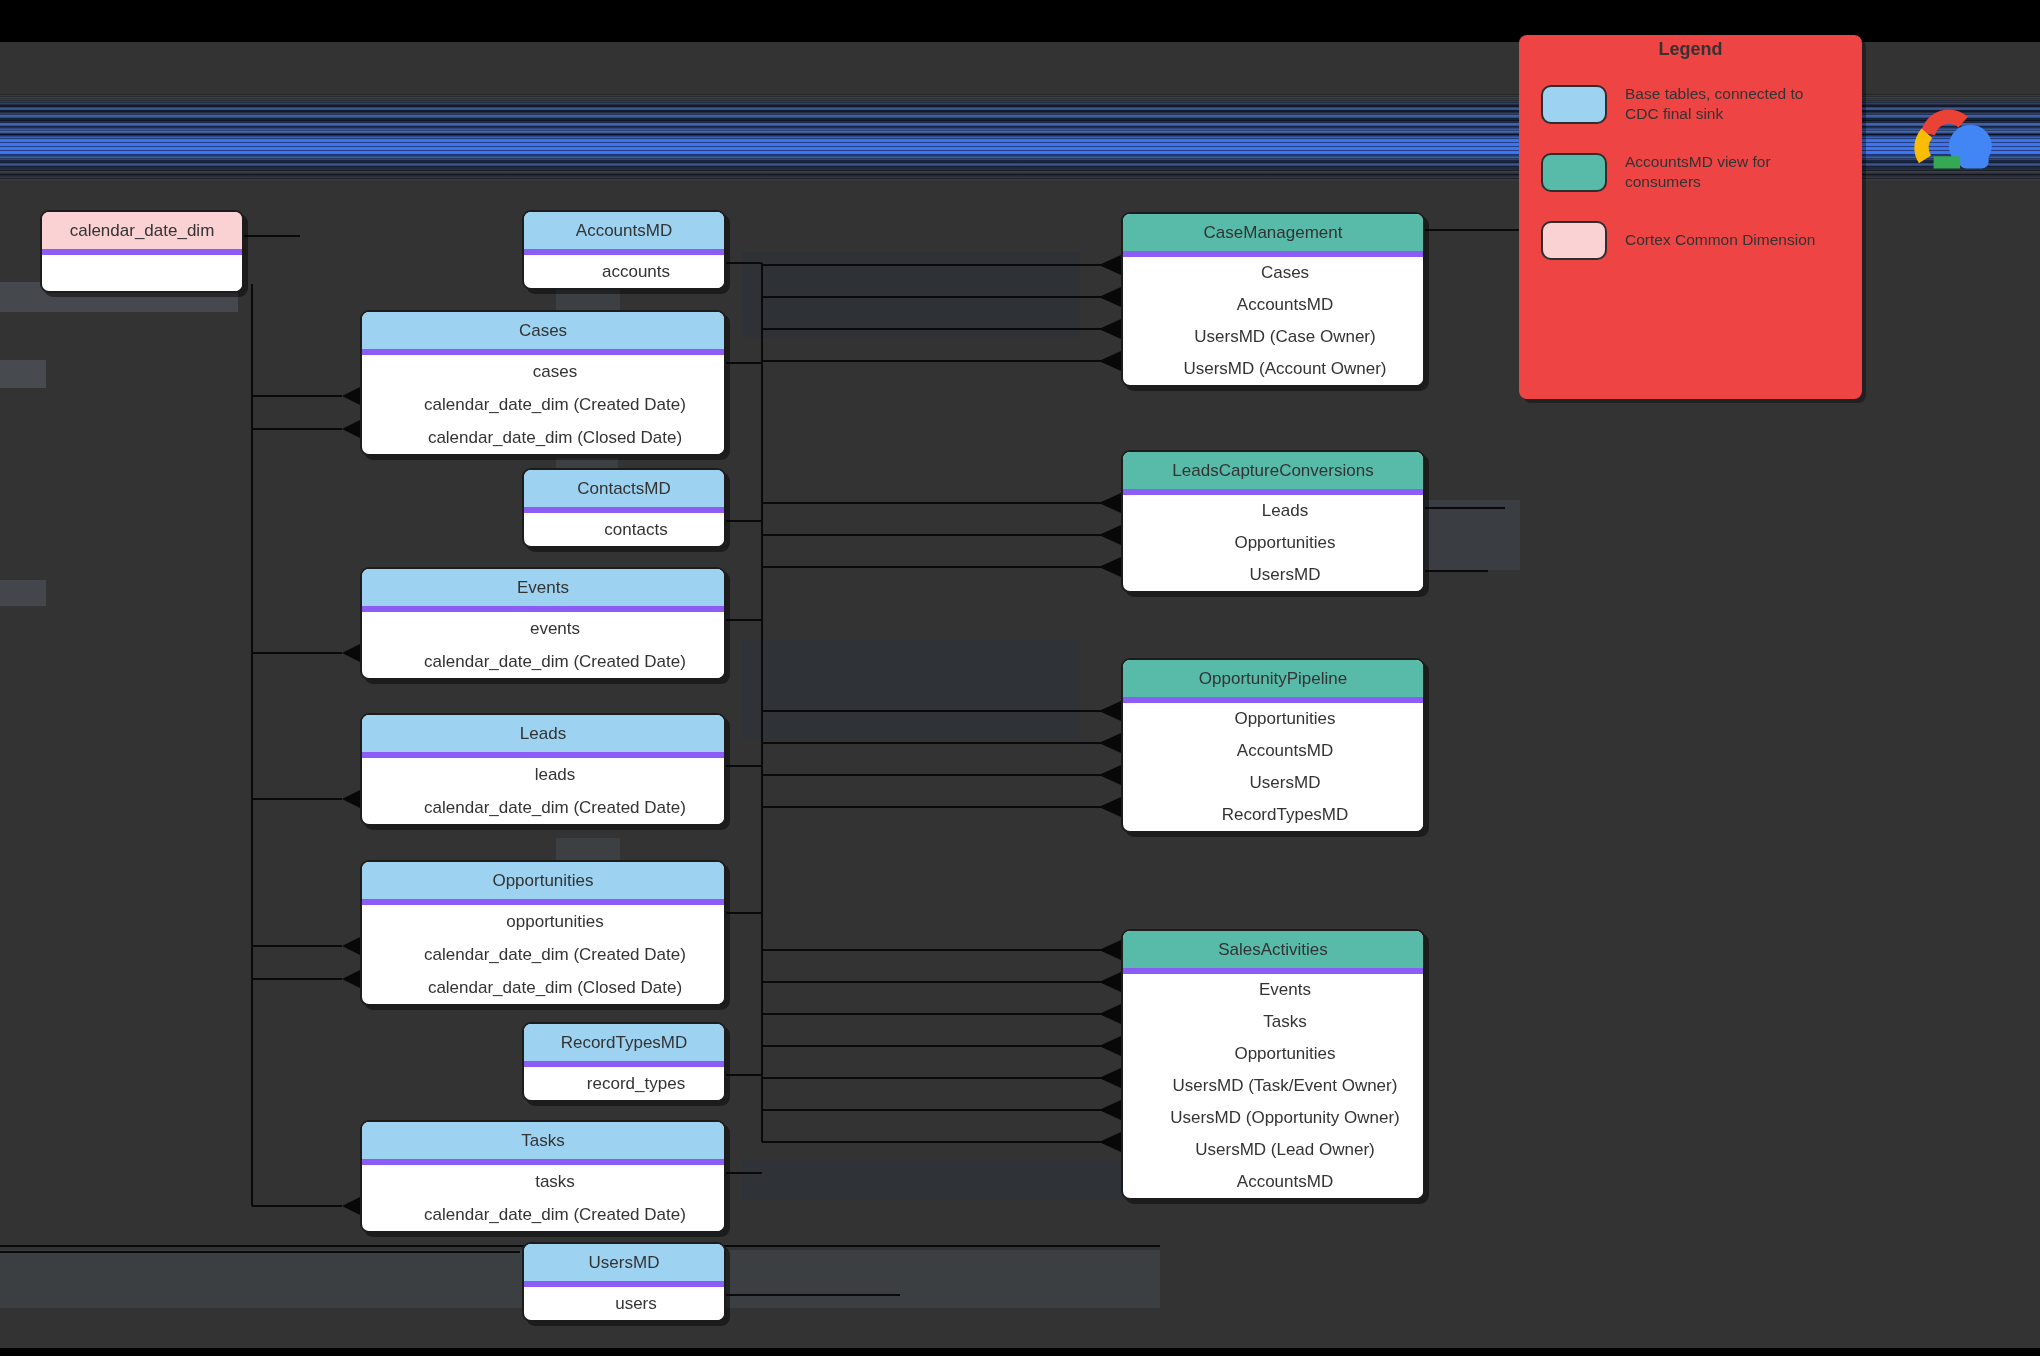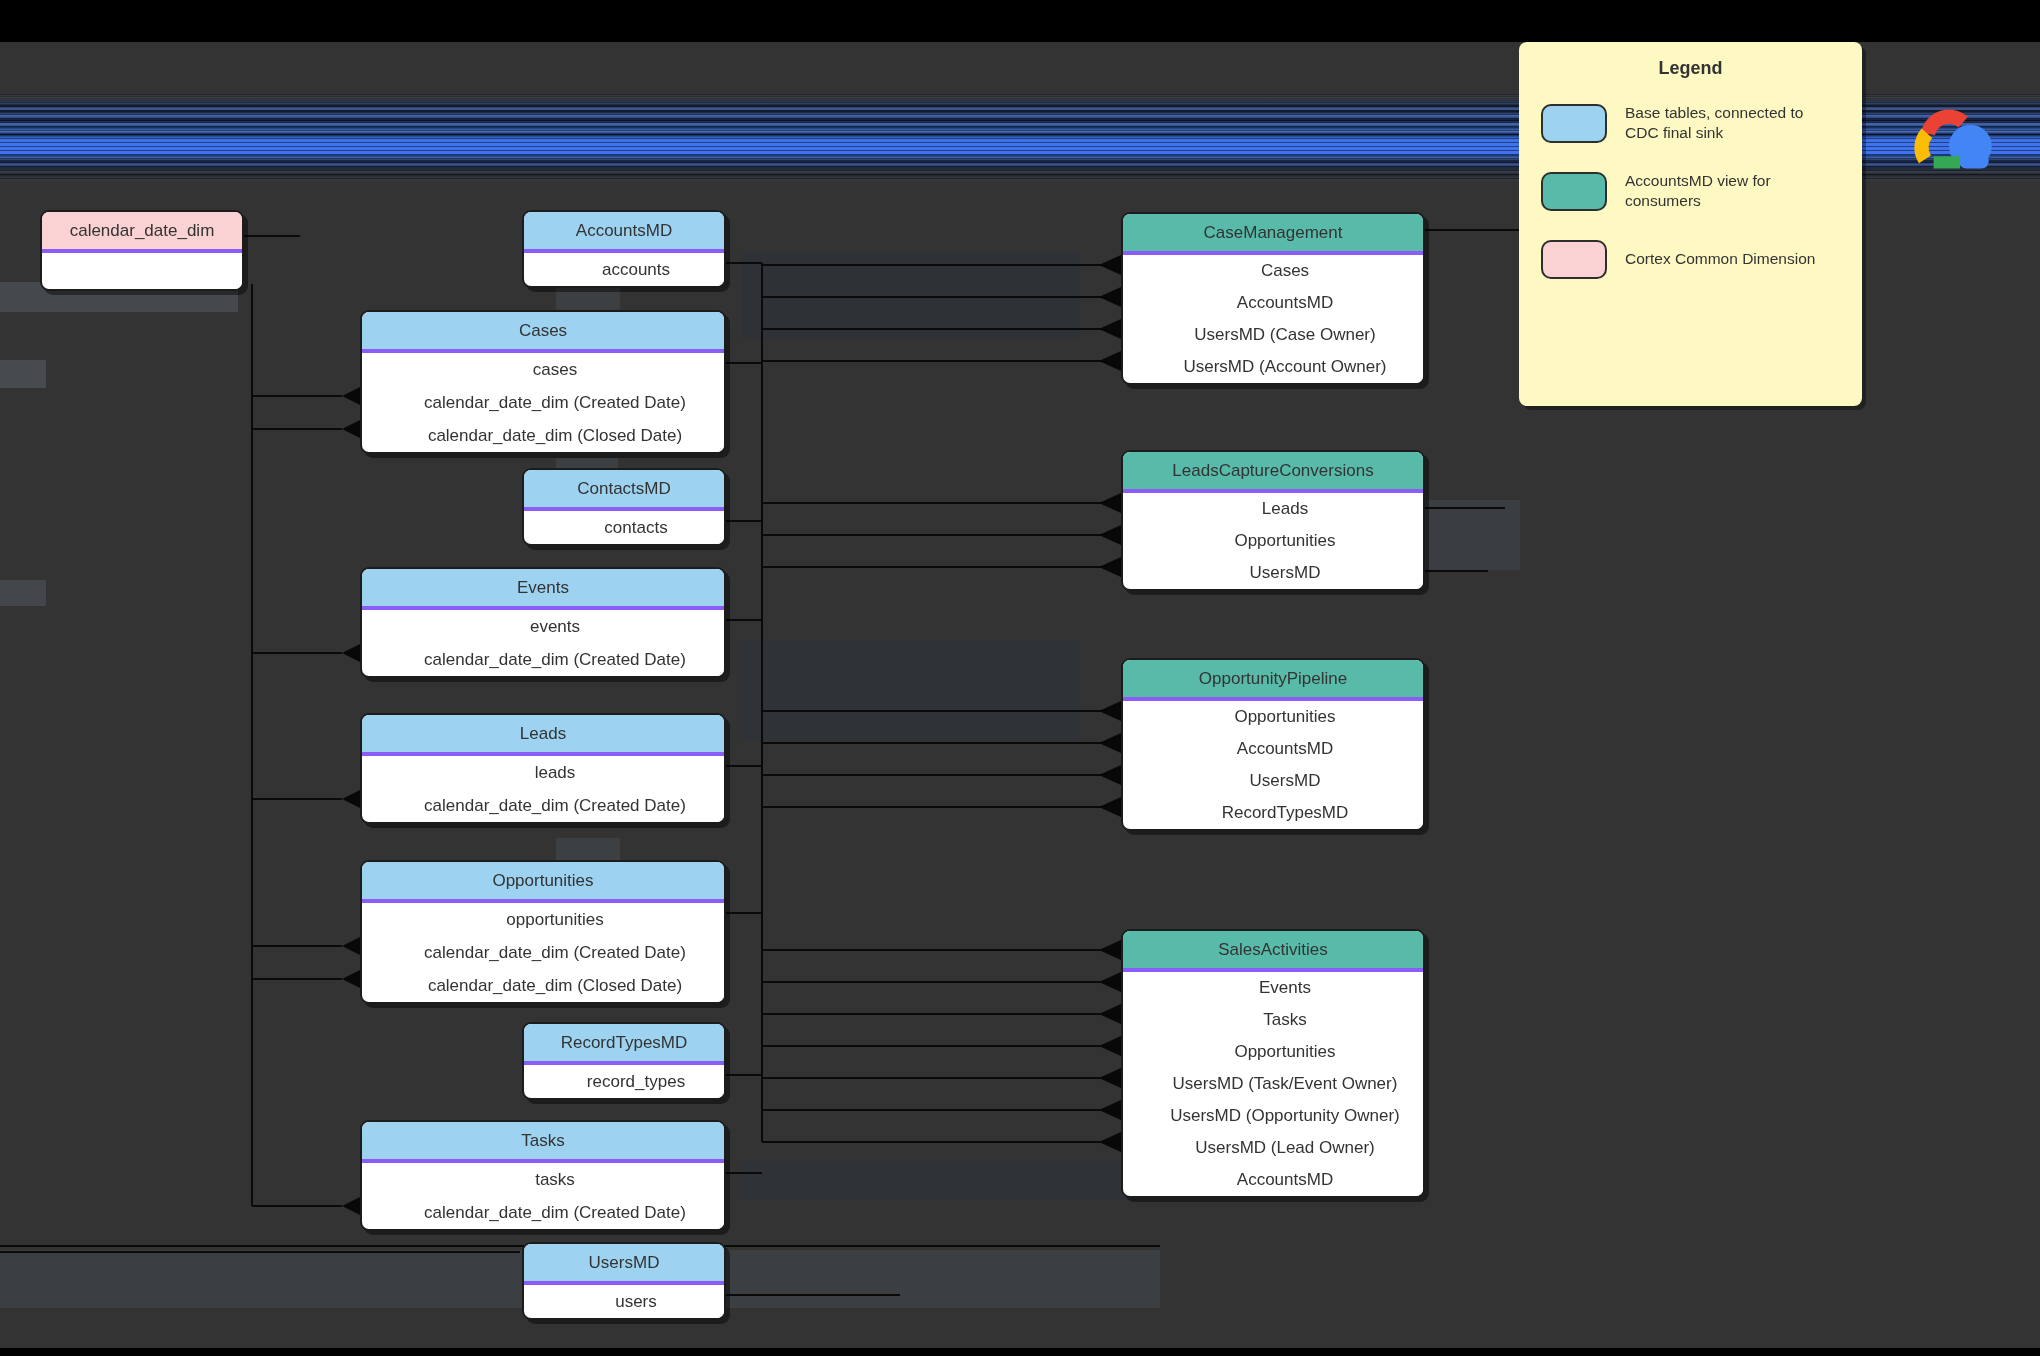--- a/index.html
+++ b/index.html
@@ -14,33 +14,33 @@
       #4a4e54 0%,#26292e 3%,#555b64 5%,#24282e 7%,#3b4f7d 10%,#121a26 13%,
       #44619f 17%,#0e1724 20%,#4967ac 24%,#2c4a8a 27%,#0b1220 30%,#4a6db8 34%,
       #16305f 38%,#527bd0 42%,#0f1e3a 46%,#3d6de0 50%,#3e74ef 55%,#3e74ef 68%,
       #1c3a78 70%,#4a6db8 73%,#101b30 76%,#3b5590 80%,#1a2234 84%,#39414f 88%,
       #20242b 92%,#3a3f46 96%,#2e3237 100%);}
   #stripes:after{content:"";position:absolute;inset:0;
     background:repeating-linear-gradient(180deg,rgba(0,0,0,.45) 0 1px,transparent 1px 4px);}
   
   .tbox{position:absolute;z-index:4;border:2px solid #1c1c1c;border-radius:9px;background:#fff;
         box-shadow:4px 4px 0 rgba(0,0,0,.45);font-size:17px;text-align:center;}
-  .thead{height:37px;line-height:37px;border-bottom:4px solid #8b5cf6;
+  .thead{height:37px;line-height:37px;border-bottom:6px solid #8b5cf6;
          border-radius:7px 7px 0 0;white-space:nowrap;overflow:hidden;}
   .tbody{border-radius:0 0 7px 7px;background:#fff;margin-left:24px;}
   .trow{height:33px;line-height:33px;white-space:nowrap;}
   .kind-base .thead{background:#9DD3F1;}
   .kind-view .thead{background:#58BBA9;}
   .kind-view .trow{height:32px;line-height:32px;}
   .kind-dim .thead{background:#FBD2D3;}
   .kind-dim .tbody{min-height:36px;}
   
-  #legend{position:absolute;left:1519px;top:42px;width:343px;height:364px;z-index:5;
-          background:#fef9c3;border-radius:8px;box-shadow:4px 4px 0 rgba(0,0,0,.35);
-          padding:16px 22px;box-sizing:border-box;}
+  #legend{position:absolute;left:1519px;top:35px;width:343px;height:364px;z-index:5;
+          background:#ef4444;border-radius:8px;box-shadow:4px 4px 0 rgba(0,0,0,.35);
+          padding:4px 22px;box-sizing:border-box;}
   #legend h3{margin:0 0 24px 0;font-size:18px;text-align:center;color:#333;}
   .litem{display:flex;align-items:center;gap:18px;margin-bottom:28px;margin-top:12px;}
   .swatch{width:62px;height:35px;border:2px solid #2e2e2e;border-radius:10px;flex:0 0 auto;}
   .litem span{font-size:15.5px;line-height:1.3;color:#333;}
   
   #logo{position:absolute;left:1903px;top:96px;width:102px;height:94px;z-index:6;}
   svg.layer{position:absolute;left:0;top:0;z-index:3;}
 </style>
 </head>
 <body>

